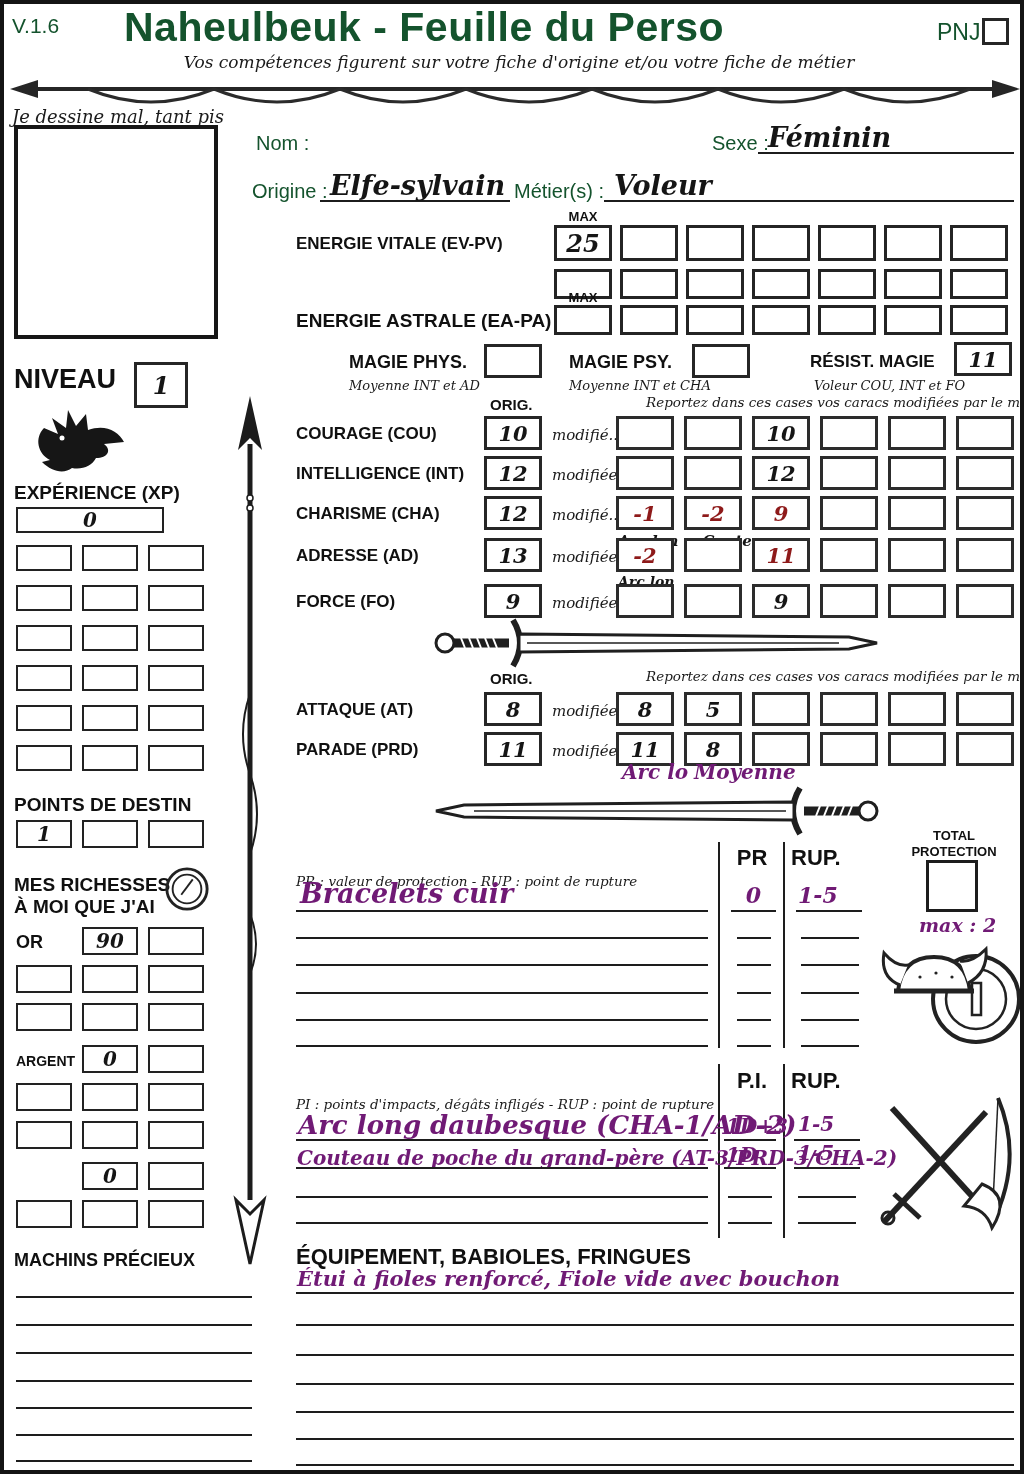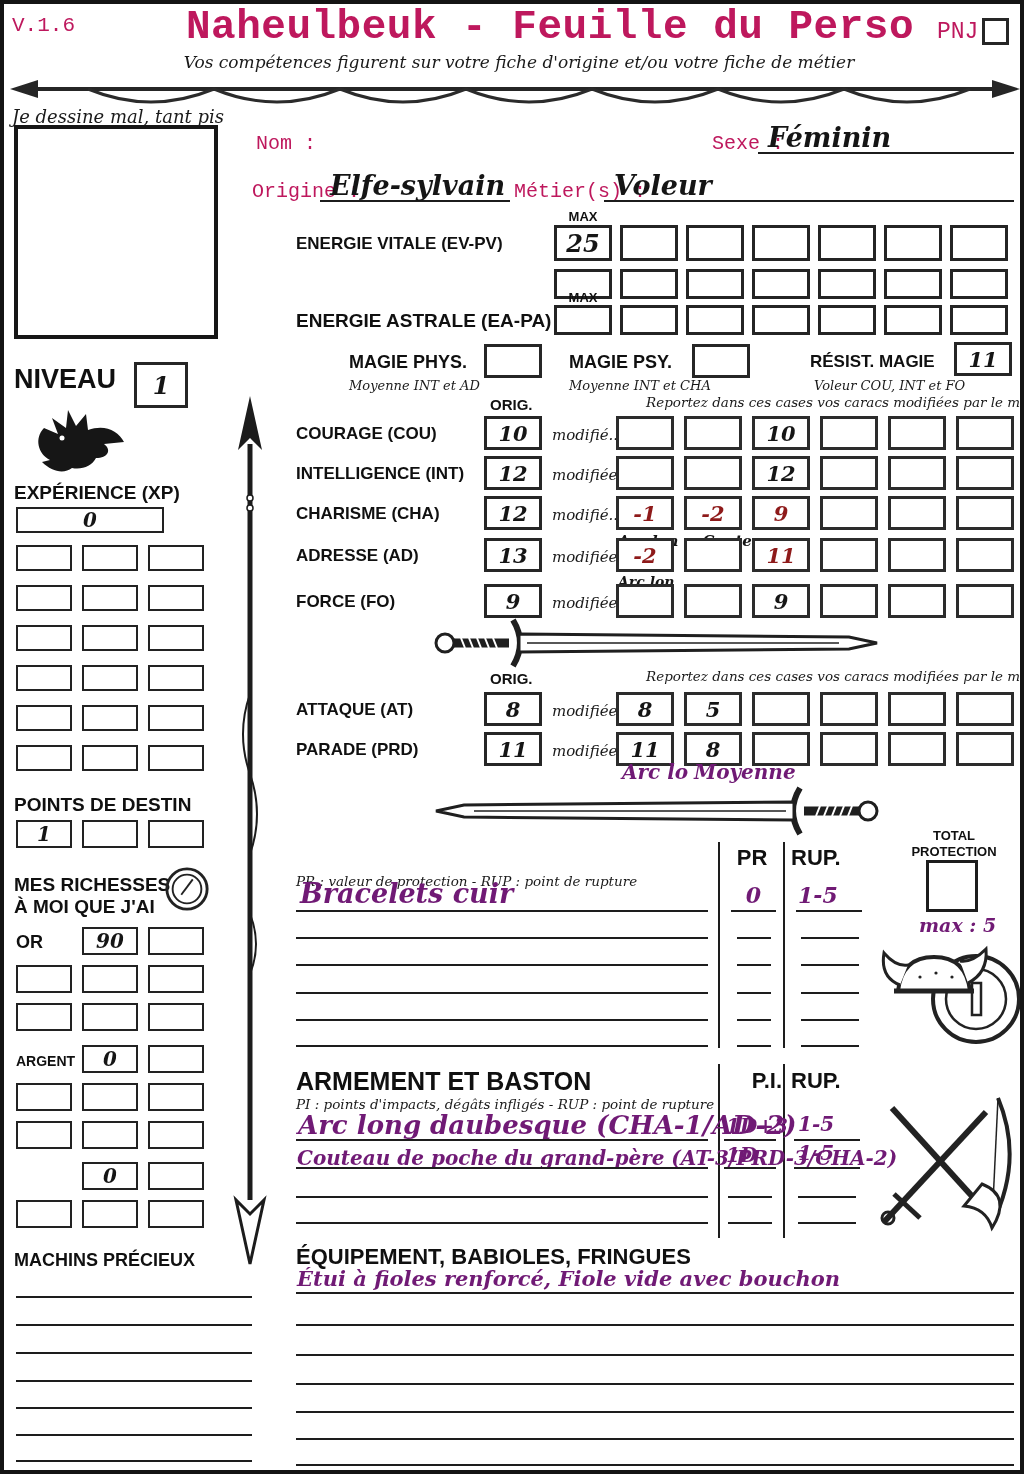--- a/index.html
+++ b/index.html
@@ -1,20 +1,20 @@
 <!DOCTYPE html>
 <html><head>
 <meta charset="utf-8">
 <style>
   *{box-sizing:border-box;margin:0;padding:0}
   body{margin:0;background:#ffffff}
   #page{position:relative;width:1024px;height:1474px;background:#fff;border:4px solid #141414;overflow:hidden;font-family:"Liberation Sans",sans-serif;color:#141414}
   .abs{position:absolute}
   .bh{position:absolute;font-family:"Liberation Sans",sans-serif;font-weight:bold;color:#101010;white-space:nowrap}
-  .serif{position:absolute;font-family:Liberation Mono, monospace;color:#be185d;white-space:nowrap}
+  .serif{position:absolute;font-family:Liberation Sans, sans-serif;color:#14532d;white-space:nowrap}
   .cal{position:absolute;font-family:"DejaVu Serif",serif;font-style:italic;color:#1a1a1a;white-space:nowrap}
   .habs{position:absolute;font-family:"DejaVu Serif",serif;font-style:italic;font-weight:700;color:#701a75;white-space:nowrap}
   .hv{font-family:"DejaVu Serif",serif;font-style:italic;font-weight:700;font-size:21px;color:#151515}
   .red{color:#8e1a1a}
   .bx{border:3px solid #262626;background:#fff;display:flex;align-items:center;justify-content:center}
   .ebx{width:58px;height:36px;border:3px solid #242424;background:#fff;display:flex;align-items:center;justify-content:center}
   .ebx.short{height:30px}
   .cell{width:58px;height:34px;border:3px solid #2c2c2c;background:#fff;display:flex;align-items:center;justify-content:center}
   .ecell{width:56px;height:26px;border:2.5px solid #222;background:#fff;display:flex;align-items:center;justify-content:center}
   .ecell.h28{height:28px}
@@ -22,21 +22,21 @@
   .line{position:absolute;border-bottom:2.5px solid #1d1d1d;height:0}
   .vl{position:absolute;width:0;border-left:2.5px solid #1d1d1d}
   .field{position:absolute;border-bottom:2.5px solid #1c1c1c;font-family:"DejaVu Serif",serif;font-style:italic;font-weight:700;color:#151515;padding-left:10px;white-space:nowrap}
 </style>
 </head>
 <body>
 
 <div id="page">
 
   <div class="serif" style="left:8px;top:10px;font-size:21px">V.1.6</div>
-  <div class="serif" style="left:120px;top:0;width:790px;text-align:right;font-size:41px;font-weight:bold;letter-spacing:0.5px">Naheulbeuk - Feuille du Perso</div>
+  <div class="serif" style="left:120px;top:0;width:790px;text-align:left;font-size:41px;font-weight:bold;letter-spacing:0.5px">Naheulbeuk - Feuille du Perso</div>
   <div class="cal" style="left:120px;top:48px;width:790px;text-align:center;font-size:17px">Vos compétences figurent sur votre fiche d'origine et/ou votre fiche de métier</div>
   <div class="serif" style="left:933px;top:15px;font-size:23px">PNJ</div>
   <div class="bx abs" style="left:978px;top:14px;width:27px;height:27px"></div>
 
   <svg class="abs" style="left:4px;top:72px" width="1014" height="34" viewBox="0 0 1014 34">
     <line x1="28" y1="13" x2="986" y2="13" stroke="#262626" stroke-width="4"></line>
     <polygon points="2,13 30,4 30,22" fill="#262626"></polygon>
     <polygon points="1012,13 984,4 984,22" fill="#262626"></polygon>
     <path d="M80,13 q63,26 126,0 q63,26 126,0 q63,26 126,0 q63,26 126,0 q63,26 126,0 q63,26 126,0 q63,26 126,0" fill="none" stroke="#2b2b2b" stroke-width="3"></path>
   </svg>
@@ -351,39 +351,38 @@
   <div class="line" style="left:797px;top:988px;width:58px"></div>
   <div class="line" style="left:292px;top:1015px;width:412px"></div>
   <div class="line" style="left:733px;top:1015px;width:34px"></div>
   <div class="line" style="left:797px;top:1015px;width:58px"></div>
   <div class="line" style="left:292px;top:1041px;width:412px"></div>
   <div class="line" style="left:733px;top:1041px;width:34px"></div>
   <div class="line" style="left:797px;top:1041px;width:58px"></div>
 
   <div class="bh" style="left:895px;top:824px;width:110px;text-align:center;font-size:13px;white-space:normal;line-height:1.2">TOTAL PROTECTION</div>
   <div class="abs" style="left:922px;top:856px;width:52px;height:52px;border:3px solid #1d1d1d;background:#fff"></div>
-  <div class="habs" style="left:915px;top:910px;font-size:19px">max : 5</div>
+  <div class="habs" style="left:915px;top:910px;font-size:19px">max : 2</div>
 
   <svg class="abs" style="left:876px;top:925px" width="142" height="128" viewBox="0 0 142 128">
     <circle cx="96" cy="70" r="43" fill="#fff" stroke="#222" stroke-width="4"></circle>
     <circle cx="96" cy="70" r="30" fill="none" stroke="#222" stroke-width="2.5"></circle>
     <rect x="92" y="54" width="9" height="32" fill="none" stroke="#222" stroke-width="2.5"></rect>
     <path d="M18,62 q4,-34 36,-34 q32,0 36,34 z" fill="#fff" stroke="#222" stroke-width="4"></path>
     <line x1="14" y1="62" x2="94" y2="62" stroke="#222" stroke-width="5"></line>
     <path d="M20,56 q-20,-8 -16,-32 q12,14 24,12" fill="#fff" stroke="#222" stroke-width="3"></path>
     <path d="M88,54 q20,-10 18,-34 q-14,14 -26,12" fill="#fff" stroke="#222" stroke-width="3"></path>
     <circle cx="40" cy="48" r="1.6" fill="#222"></circle>
       <circle cx="56" cy="44" r="1.6" fill="#222"></circle>
       <circle cx="72" cy="48" r="1.6" fill="#222"></circle>
   </svg>
 
   <div class="vl" style="left:714px;top:1060px;height:174px"></div>
   <div class="vl" style="left:779px;top:1060px;height:174px"></div>
-  <div class="bh" style="left:292px;top:1063px;font-size:25px">ARMEMENT ET BASTON</div>
-  <div class="bh" style="left:718px;top:1064px;width:60px;text-align:right;font-size:22px">P.I.</div>
+  <div class="bh" style="left:718px;top:1064px;width:60px;text-align:center;font-size:22px">P.I.</div>
   <div class="bh" style="left:787px;top:1064px;width:76px;font-size:22px">RUP.</div>
   <div class="cal" style="left:292px;top:1092px;font-size:13.5px">PI : points d'impacts, dégâts infligés - RUP : point de rupture</div>
 
   <div class="habs" style="left:294px;top:1106px;font-size:26px">Arc long daubesque (CHA-1/AD-2)</div>
   <div class="line" style="left:292px;top:1135px;width:412px"></div>
   <div class="habs" style="left:722px;top:1110px;font-size:20px">1D+3</div>
   <div class="line" style="left:720px;top:1135px;width:52px"></div>
   <div class="habs" style="left:794px;top:1108px;font-size:20px">1-5</div>
   <div class="line" style="left:790px;top:1135px;width:66px"></div>
 

